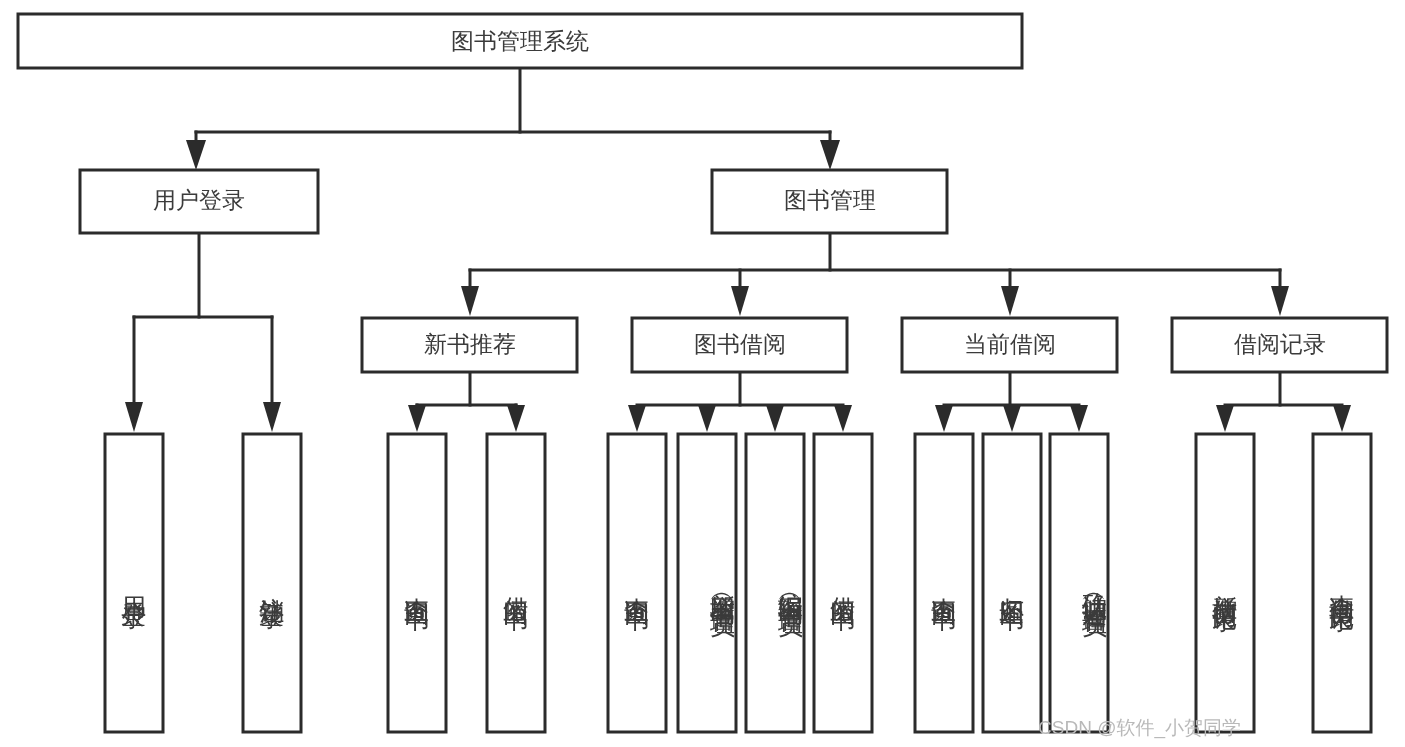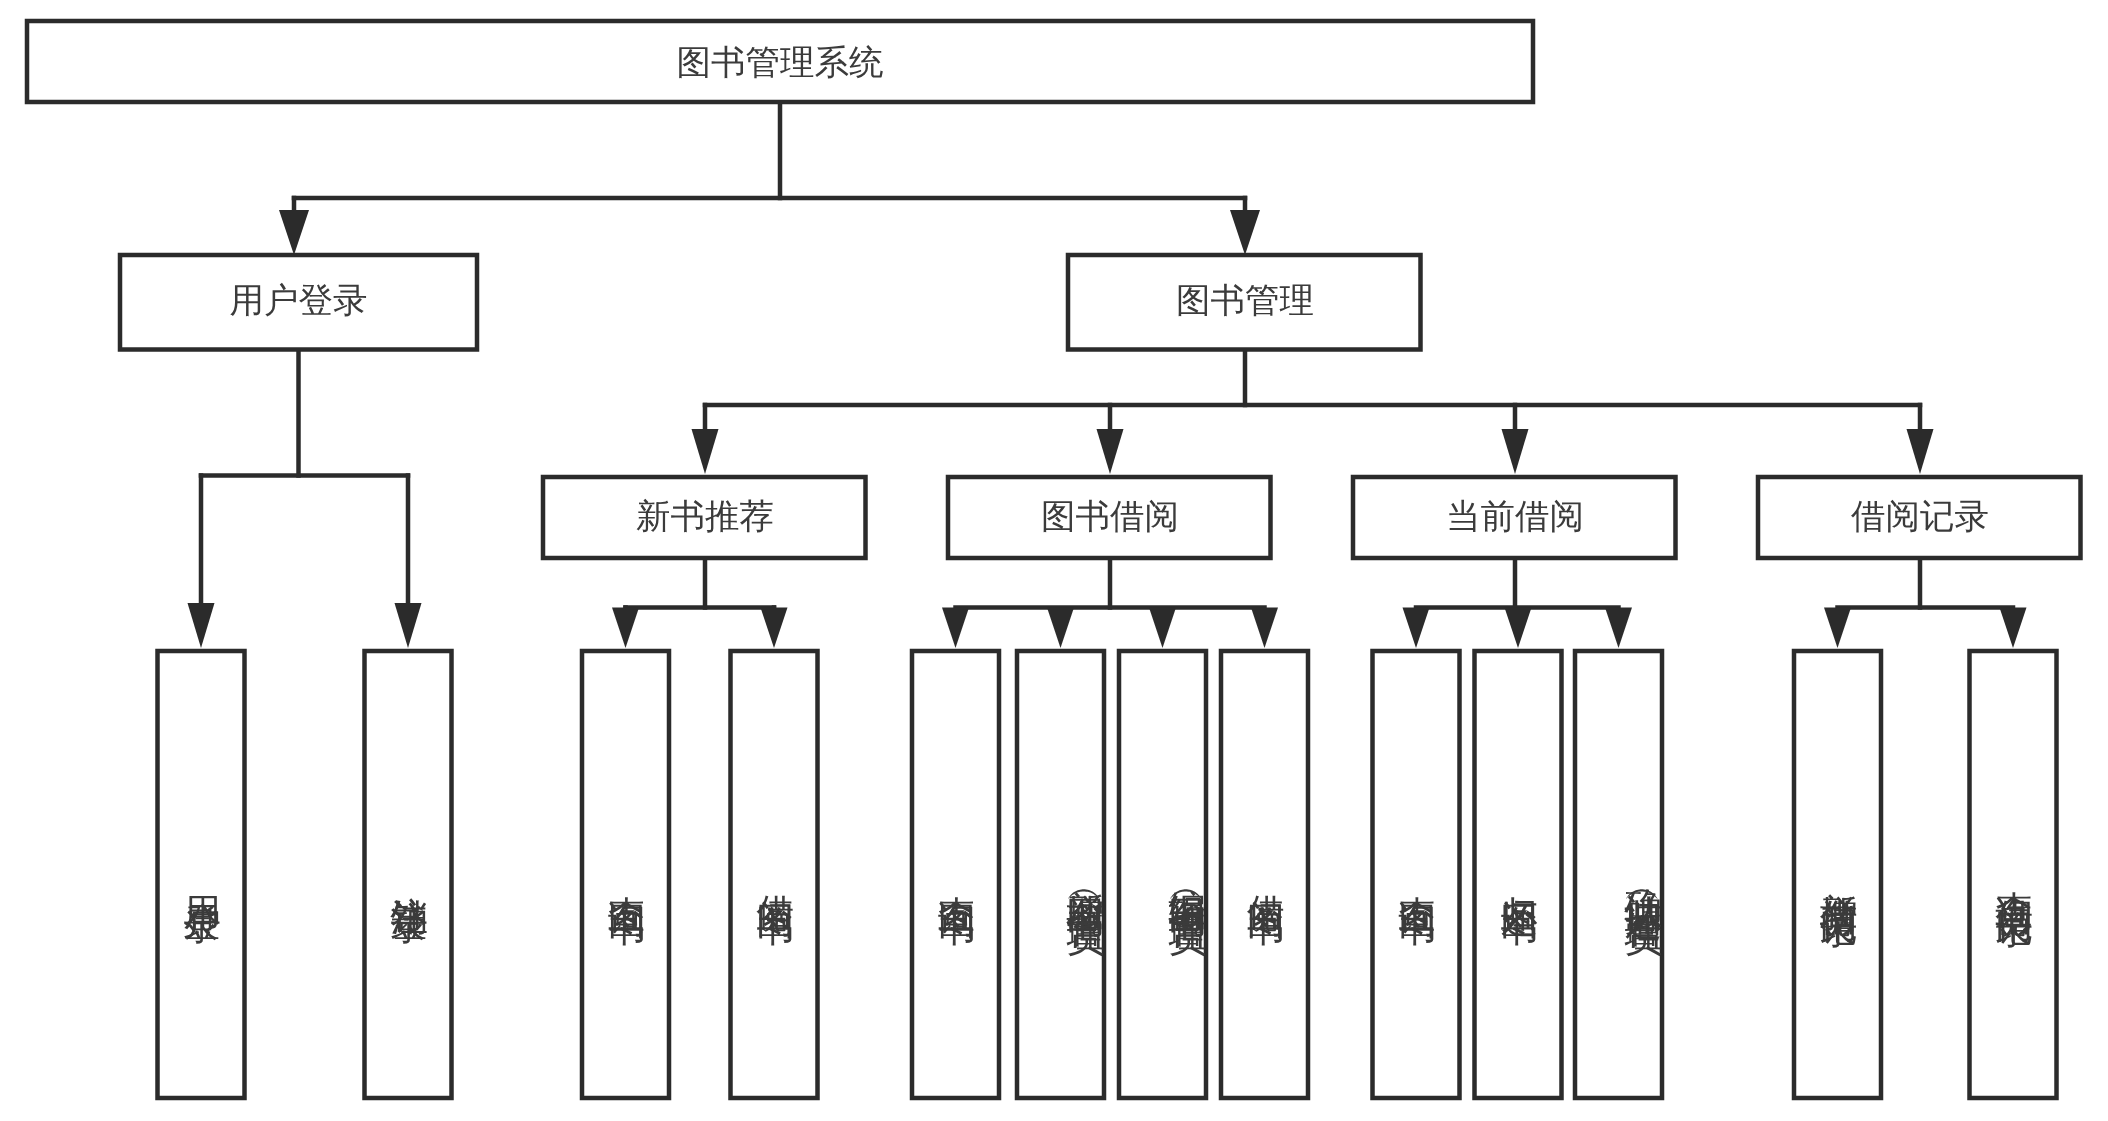--- a/index.html
+++ b/index.html
@@ -185,13 +185,14 @@
       <div class="leaf-label" style="left: 678px; width: 58px; top: 442px; height: 288px; display: block;">新增图书（管理员）</div>
       <div class="leaf-label" style="left: 746px; width: 58px; top: 442px; height: 288px; display: block;">编辑图书（管理员）</div>
       <div class="leaf-label" style="left: 814px; width: 58px; top: 434px; height: 298px; display: flex; align-items: center; justify-content: center;">借阅图书</div>
       <div class="leaf-label" style="left: 915px; width: 58px; top: 434px; height: 298px; display: flex; align-items: center; justify-content: center;">查询图书</div>
       <div class="leaf-label" style="left: 983px; width: 58px; top: 434px; height: 298px; display: flex; align-items: center; justify-content: center;">归还图书</div>
       <div class="leaf-label" style="left: 1050px; width: 58px; top: 442px; height: 288px; display: block;">确认归还（管理员）</div>
       <div class="leaf-label" style="left: 1196px; width: 58px; top: 434px; height: 298px; display: flex; align-items: center; justify-content: center;">新增借阅记录</div>
       <div class="leaf-label" style="left: 1313px; width: 58px; top: 434px; height: 298px; display: flex; align-items: center; justify-content: center;">查询借阅记录</div>
     </div>
 
+  <div class="watermark">CSDN @软件_小贺同学</div>
 </div>
 
 </body></html>

